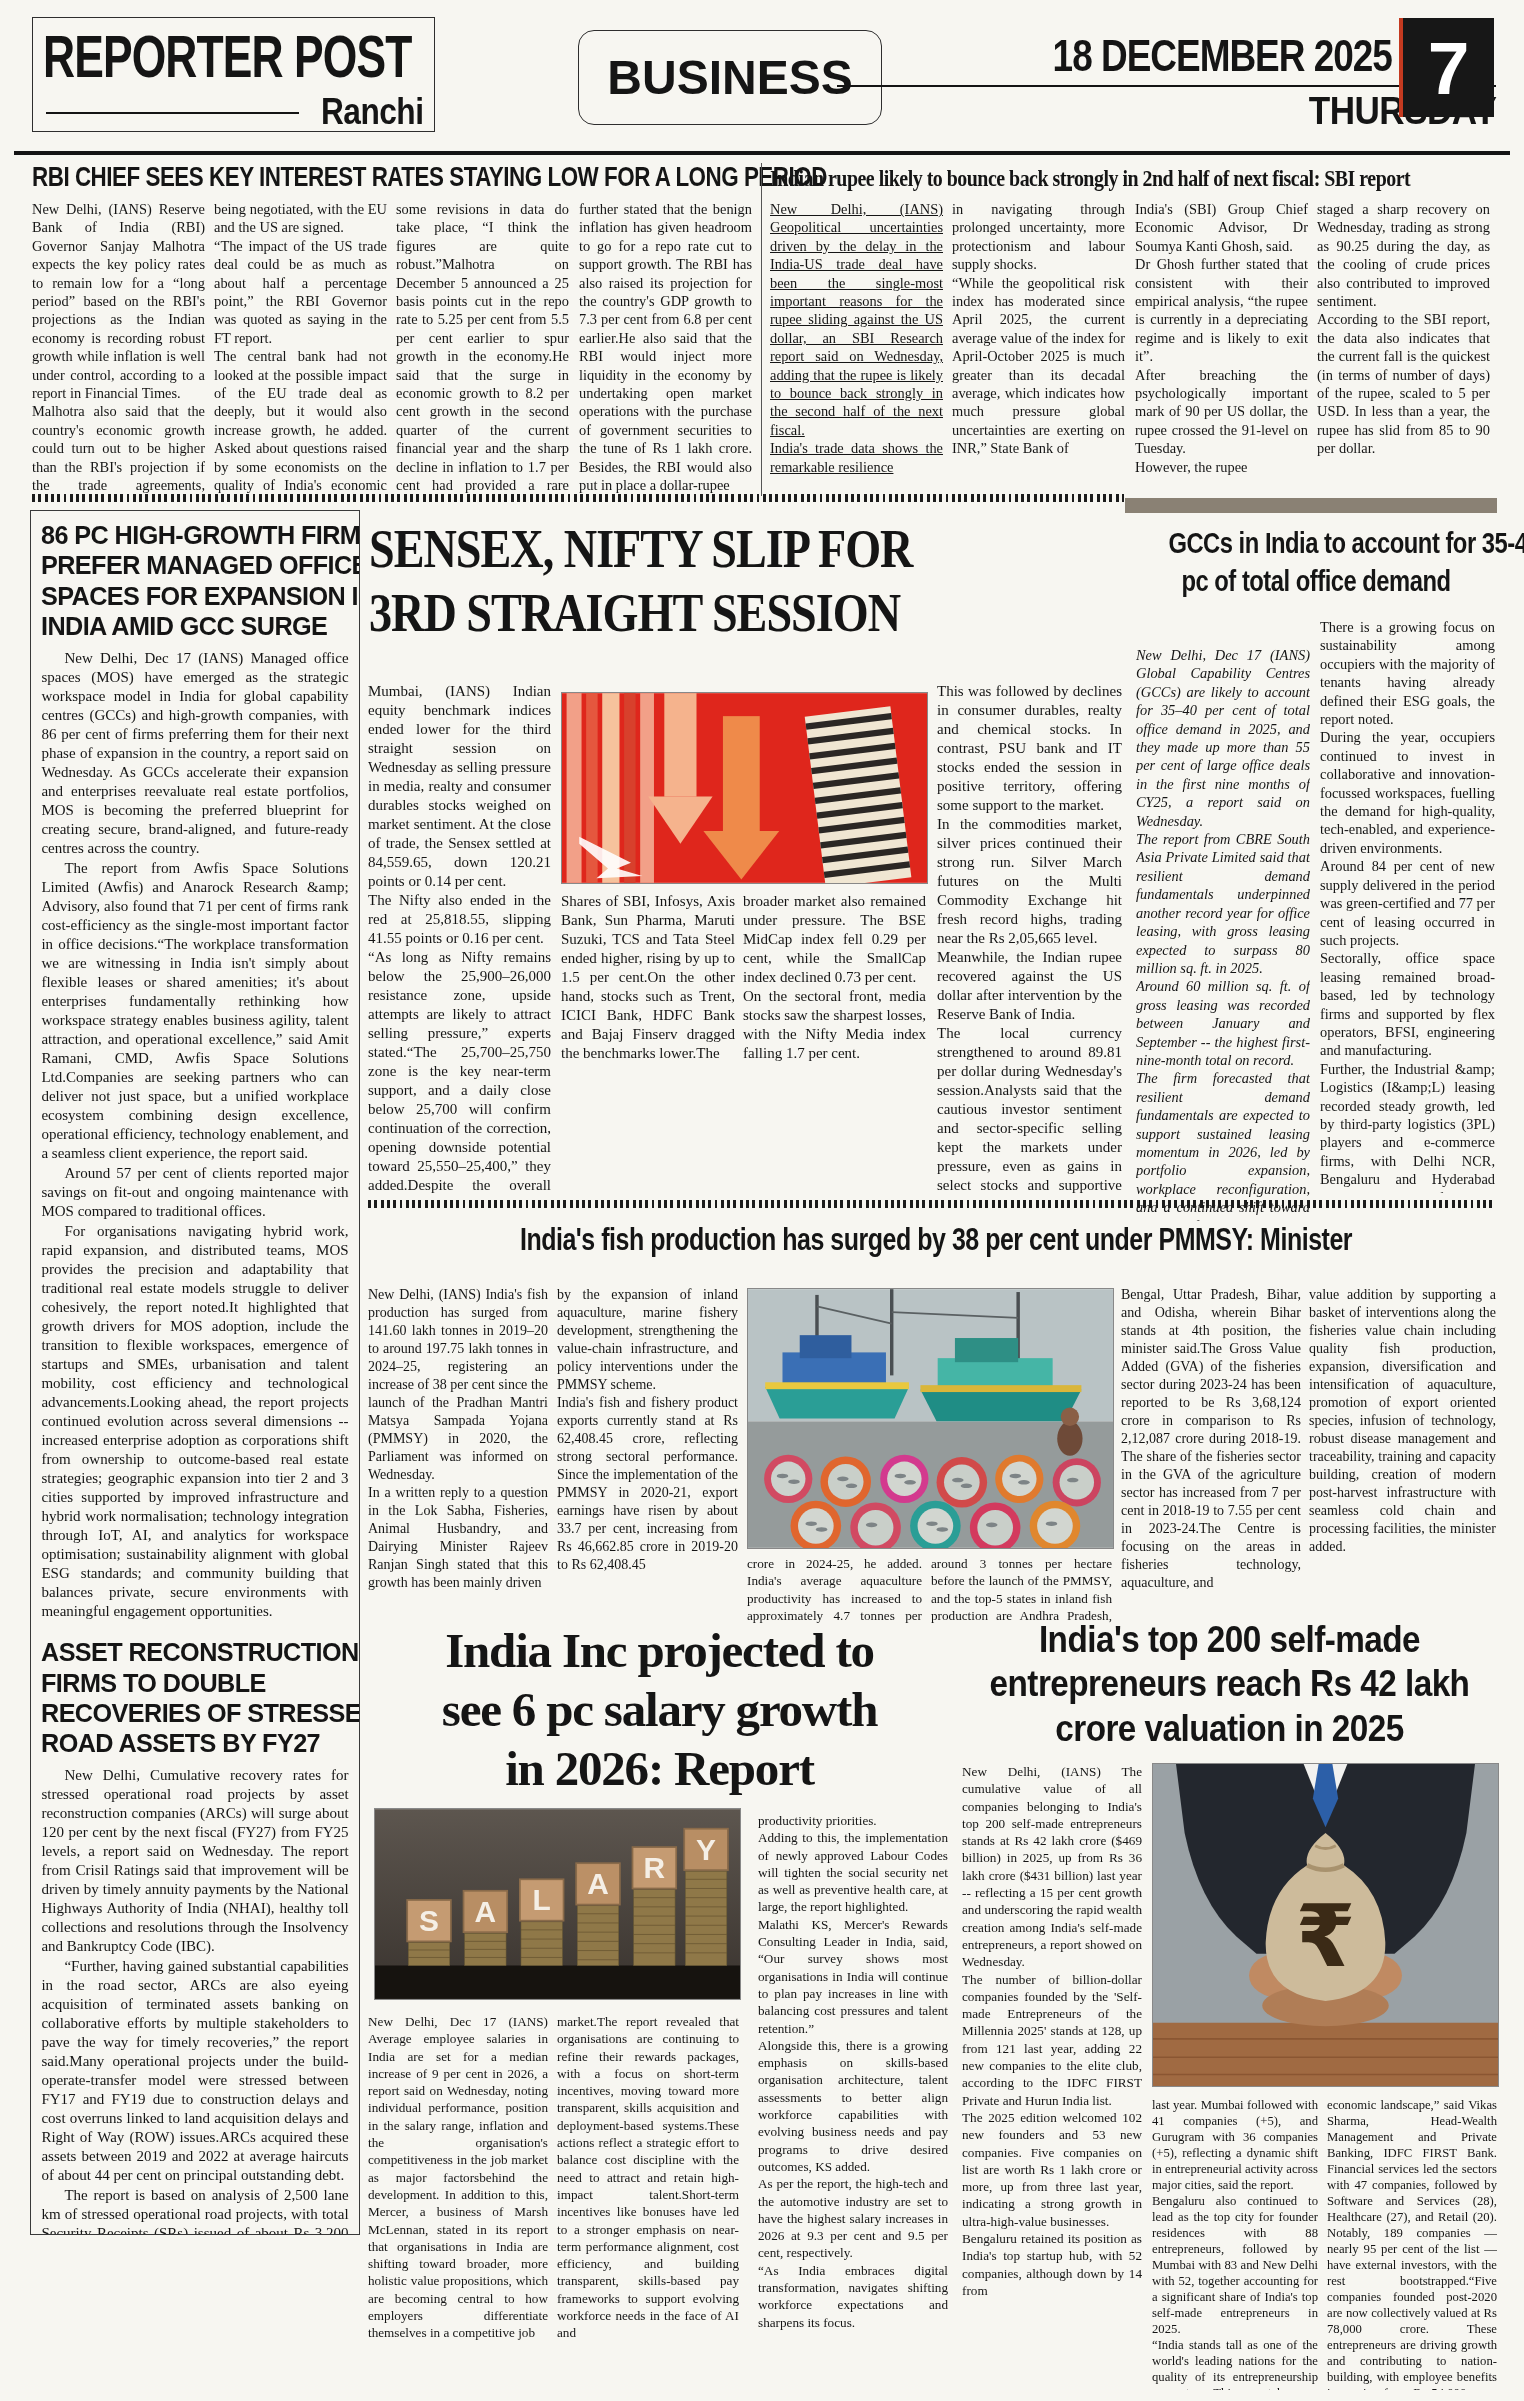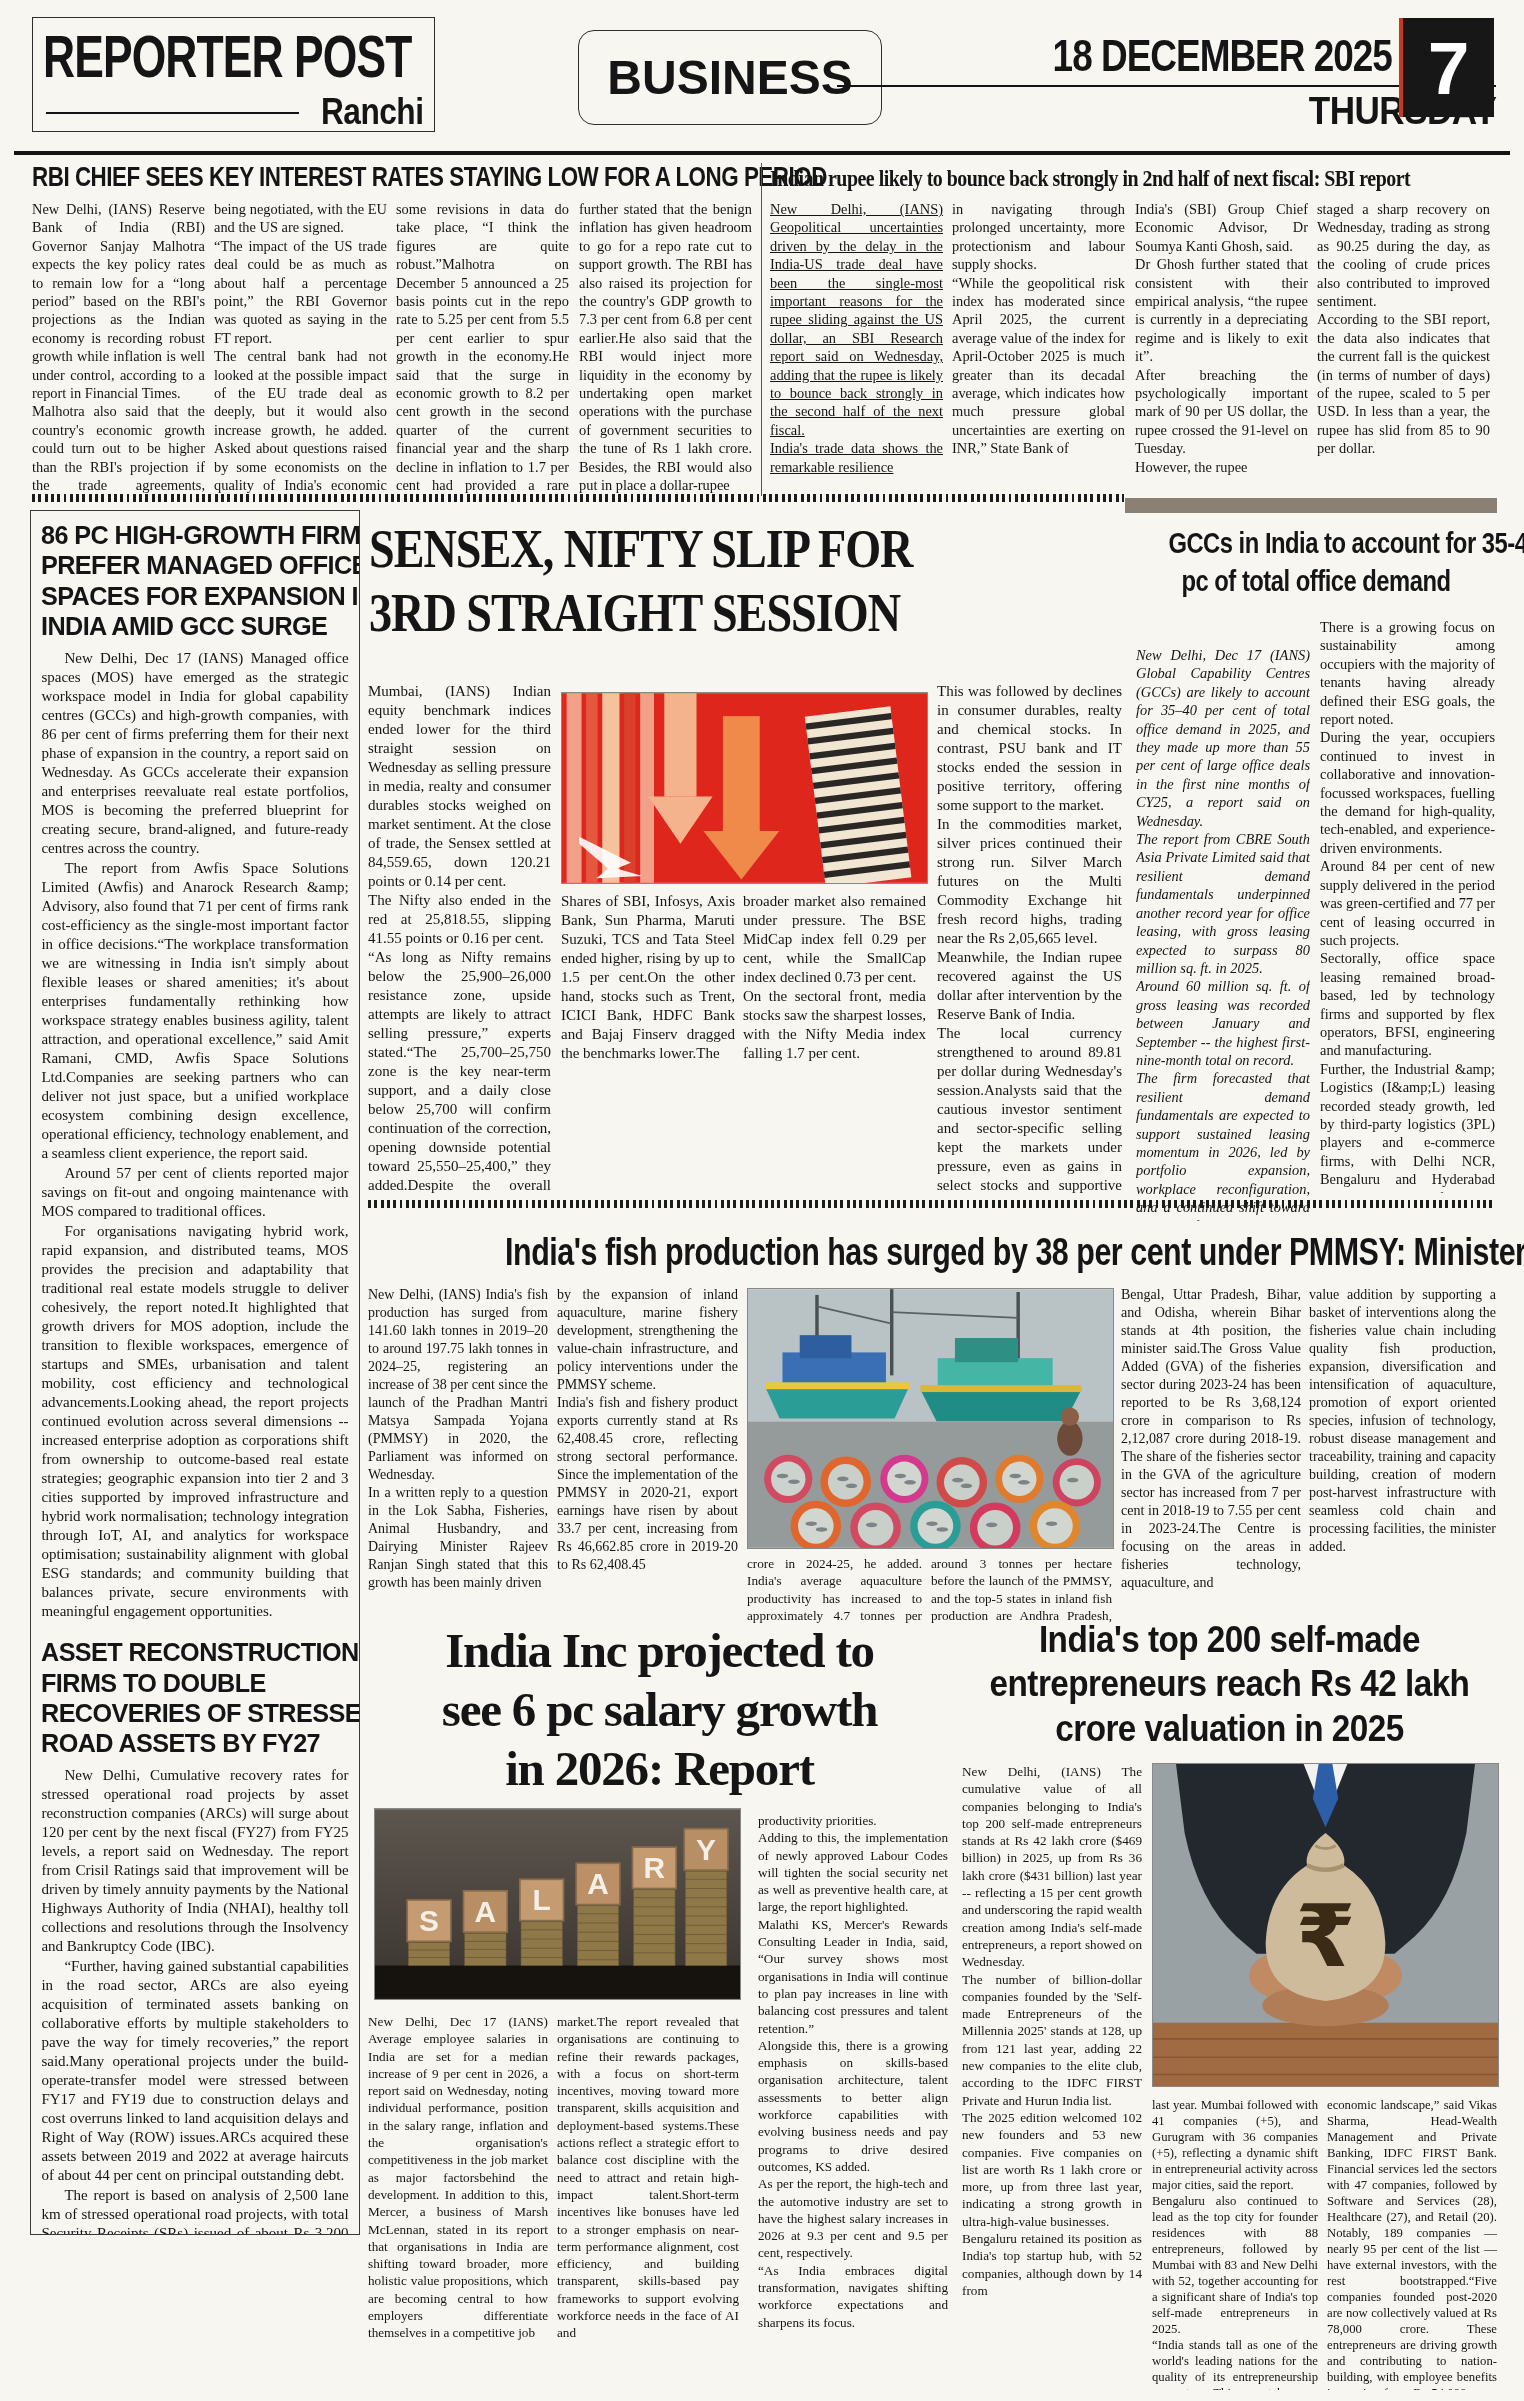--- a/index.html
+++ b/index.html
@@ -176,21 +176,21 @@
     <div class="col body25" style="left:1320px;top:618px;width:175px;height:575px;">There is a growing focus on sustainability among occupiers with the majority of tenants having already defined their ESG goals, the report noted.
 During the year, occupiers continued to invest in collaborative and innovation-focussed workspaces, fuelling the demand for high-quality, tech-enabled, and experience-driven environments.
 Around 84 per cent of new supply delivered in the period was green-certified and 77 per cent of leasing occurred in such projects.
 Sectorally, office space leasing remained broad-based, led by technology firms and supported by flex operators, BFSI, engineering and manufacturing.
 Further, the Industrial &amp;amp; Logistics (I&amp;amp;L) leasing recorded steady growth, led by third-party logistics (3PL) players and e-commerce firms, with Delhi NCR, Bengaluru and Hyderabad together accounting for nearly 60 per cent of space take-up.</div>
   </section>
 
   <div class="dotted" style="left:368px;top:1200px;width:1128px;height:8px;"></div>
 
   <section>
-    <h1 class="abs headsans" style="left:368px;top:1217px;width:1128px;margin:13px;font-size:39px;text-align:center;">
+    <h1 class="abs headsans" style="left:368px;top:1217px;width:1128px;margin:4px;font-size:32px;text-align:center;">
       <span class="shxc" style="transform:scaleX(0.78);">India's fish production has surged by 38 per cent under PMMSY: Minister</span>
     </h1>
     <div class="col body24" style="left:368px;top:1286px;width:180px;height:318px;">New Delhi, (IANS) India's fish production has surged from 141.60 lakh tonnes in 2019–20 to around 197.75 lakh tonnes in 2024–25, registering an increase of 38 per cent since the launch of the Pradhan Mantri Matsya Sampada Yojana (PMMSY) in 2020, the Parliament was informed on Wednesday.
 In a written reply to a question in the Lok Sabha, Fisheries, Animal Husbandry, and Dairying Minister Rajeev Ranjan Singh stated that this growth has been mainly driven</div>
     <div class="col body24" style="left:557px;top:1286px;width:181px;height:318px;">by the expansion of inland aquaculture, marine fishery development, strengthening the value-chain infrastructure, and policy interventions under the PMMSY scheme.
 India's fish and fishery product exports currently stand at Rs 62,408.45 crore, reflecting strong sectoral performance. Since the implementation of the PMMSY in 2020-21, export earnings have risen by about 33.7 per cent, increasing from Rs 46,662.85 crore in 2019-20 to Rs 62,408.45</div>
 
     <figure class="abs" style="left:747px;top:1288px;width:365px;height:259px;border:0.6px solid #888;">
       <svg width="365" height="259" viewBox="0 0 635 450" xmlns="http://www.w3.org/2000/svg">
         <rect x="0" y="0" width="635" height="230" fill="#b9c3c5"></rect>

